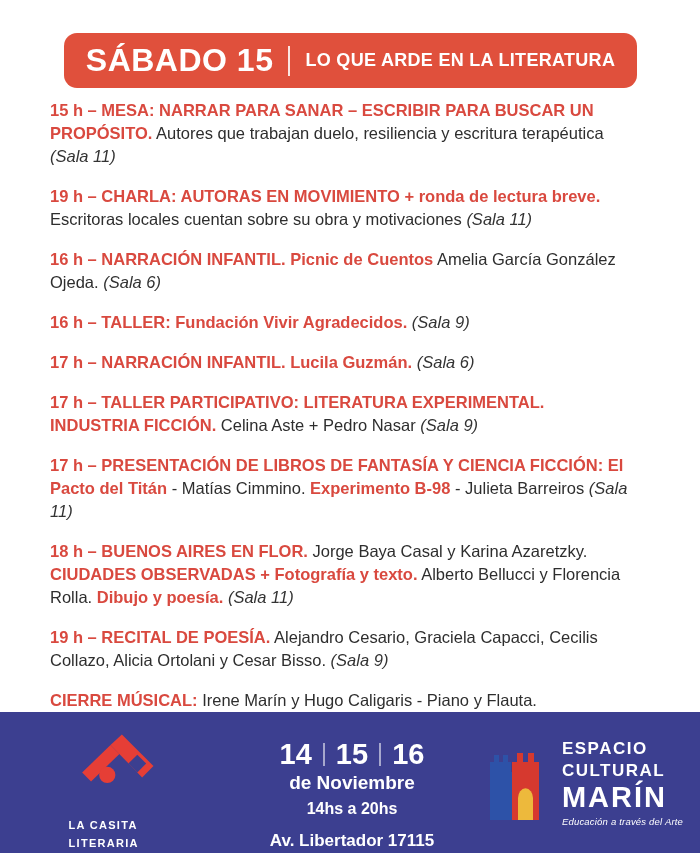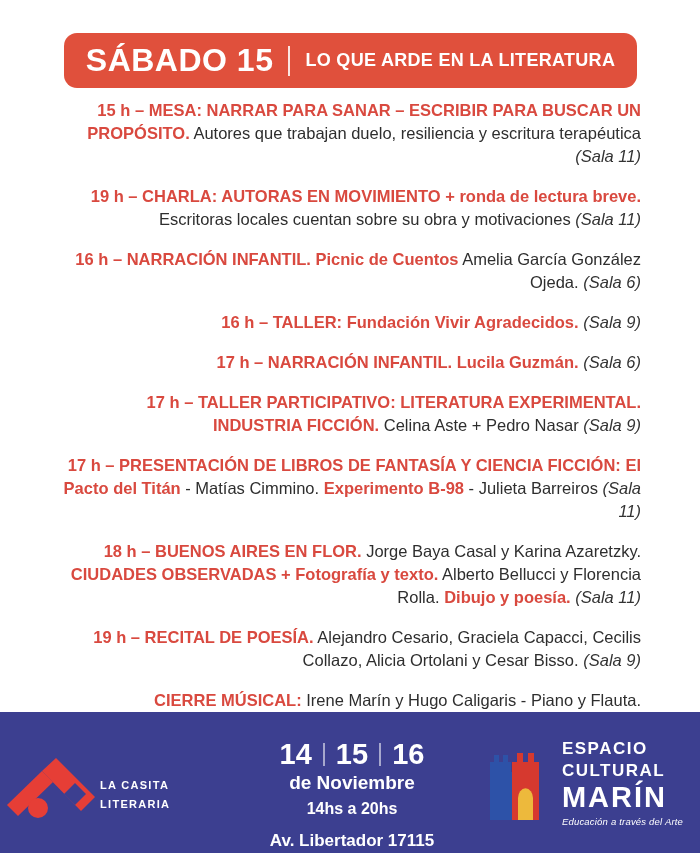--- a/index.html
+++ b/index.html
@@ -14,30 +14,30 @@
 
   
   .banner{position:absolute;left:64px;top:33px;width:573px;height:55px;
     background:var(--banner-red);border-radius:13px;display:flex;align-items:center;
     justify-content:center;gap:15px;color:#fff;}
   .banner-title{font-size:32px;font-weight:800;letter-spacing:.5px;}
   .banner-divider{width:2px;height:30px;background:rgba(255,255,255,.85);}
   .banner-subtitle{font-size:18px;font-weight:700;letter-spacing:.3px;}
 
   
-  .events{position:absolute;left:61px;top:99px;width:580px;text-align:right;}
+  .events{position:absolute;left:50px;top:99px;width:580px;}
   .event{font-size:16.5px;line-height:23px;color:var(--body-text);margin-bottom:17px;}
   .seg-red{color:var(--title-red);font-weight:700;}
   .seg-normal{color:var(--body-text);font-weight:400;}
   .seg-italic{color:#333;font-style:italic;font-weight:400;}
 
   
   .footer{position:absolute;left:0;bottom:0;width:700px;height:141px;
     background:var(--footer-blue);color:#fff;display:flex;}
-  .footer-left{width:233px;display:flex;flex-direction:row;align-items:center;padding-top:20px;}
+  .footer-left{width:233px;display:flex;flex-direction:column;align-items:center;padding-top:20px;gap:18px;}
   .casita-label{width:96px;font-size:11px;font-weight:700;letter-spacing:1.3px;line-height:1.7;margin-top:4px;}
   .footer-center{width:238px;text-align:center;padding-top:28px;}
   .dates-row{display:flex;justify-content:center;align-items:center;gap:11px;
     font-size:29px;font-weight:700;line-height:1;}
   .date-divider{width:2px;height:23px;background:rgba(255,255,255,.55);}
   .month{font-size:19px;font-weight:700;margin-top:3px;}
   .hours{font-size:16px;font-weight:700;margin-top:6px;}
   .address{font-size:17px;font-weight:700;margin-top:13px;}
   .city{font-size:15.5px;font-weight:700;margin-top:3px;}
   .footer-right{flex:1;display:flex;align-items:center;justify-content:center;gap:12px;}

